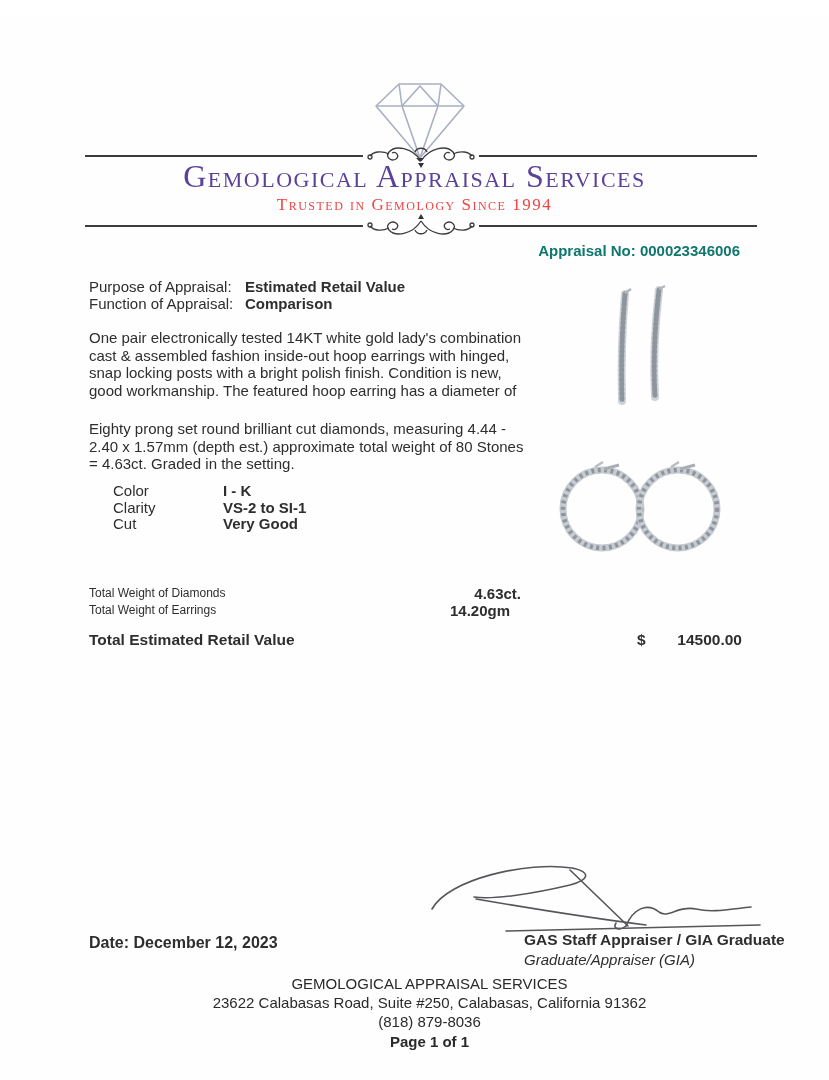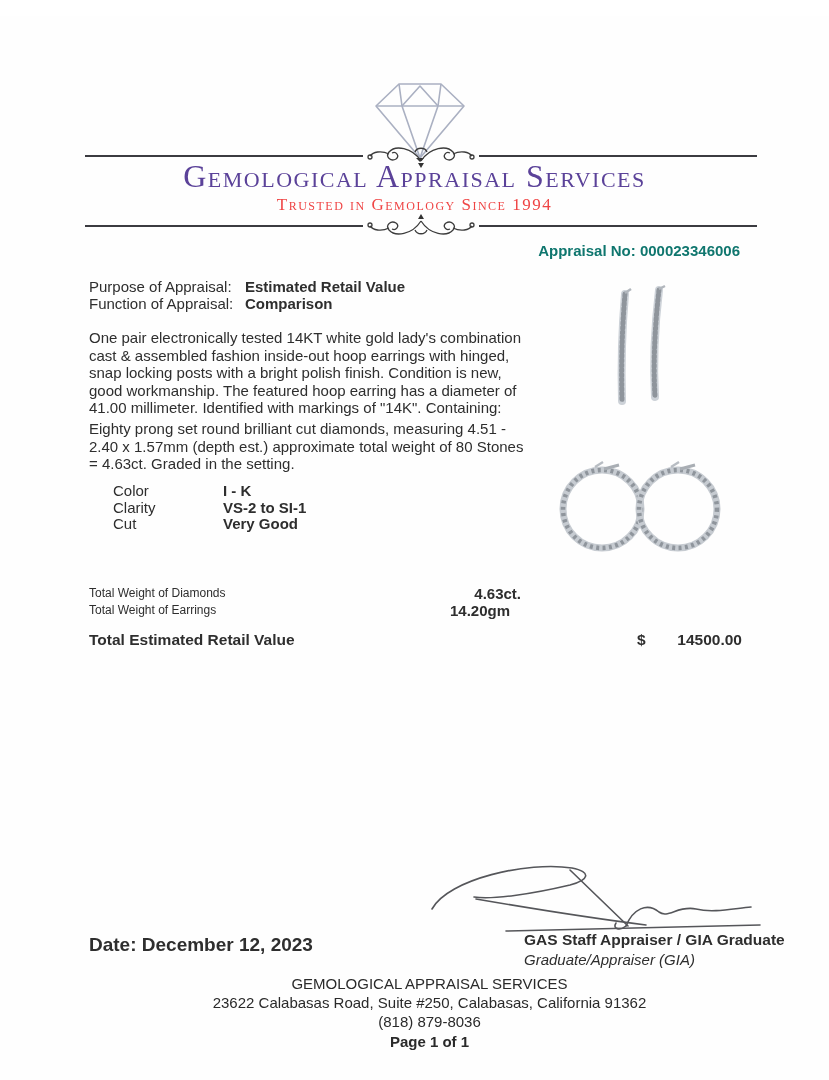--- a/index.html
+++ b/index.html
@@ -57,21 +57,21 @@
   .retail-val{
     position:absolute;top:615px;right:87px;width:105px;
     display:flex;justify-content:space-between;
     font-size:15.5px;font-weight:bold;
   }
   
   .photo-side{position:absolute;left:594px;top:268px;width:96px;height:126px;}
   .photo-front{position:absolute;left:557px;top:436px;width:170px;height:106px;}
   
   .signature{position:absolute;left:420px;top:843px;width:346px;height:74px;}
-  .date-line{position:absolute;left:89px;top:918px;font-size:19px;font-weight:bold;}
+  .date-line{position:absolute;left:89px;top:918px;font-size:16px;font-weight:bold;}
   .appraiser-block{position:absolute;left:524px;top:915px;font-size:15.5px;}
   .appraiser-title{font-weight:bold;}
   .appraiser-cred{font-style:italic;font-size:15px;margin-top:2px;}
   
   .footer{
     position:absolute;left:30px;right:0;top:958px;
     text-align:center;font-size:15px;line-height:19px;color:#2a2a2a;
   }
   .footer .page-label{font-weight:bold;margin-top:1px;}
 </style>
@@ -140,24 +140,23 @@
   <div class="field-row" style="top:279px;">
     <span class="flabel">Function of Appraisal:</span>
     <span class="fvalue">Comparison</span>
   </div>
 
   <div class="para" style="top:313px;">
     <div>One pair electronically tested 14KT white gold lady's combination</div>
     <div>cast &amp; assembled fashion inside-out hoop earrings with hinged,</div>
     <div>snap locking posts with a bright polish finish. Condition is new,</div>
     <div>good workmanship. The featured hoop earring has a diameter of</div>
-    <div>41.00 millimeter. Identified with markings of "14K".  Containing:</div>
   </div>
   <div class="para" style="top:404px;">
-    <div>Eighty prong set round brilliant cut diamonds, measuring 4.51 -</div>
+    <div>Eighty prong set round brilliant cut diamonds, measuring 4.44 -</div>
     <div>2.40 x 1.57mm (depth est.) approximate total weight of 80 Stones</div>
     <div>= 4.63ct. Graded in the setting.</div>
   </div>
 
   <div class="grading">
     <div class="grow">
       <span class="glabel">Color</span>
       <span class="gvalue">I - K</span>
     </div>
     <div class="grow">

